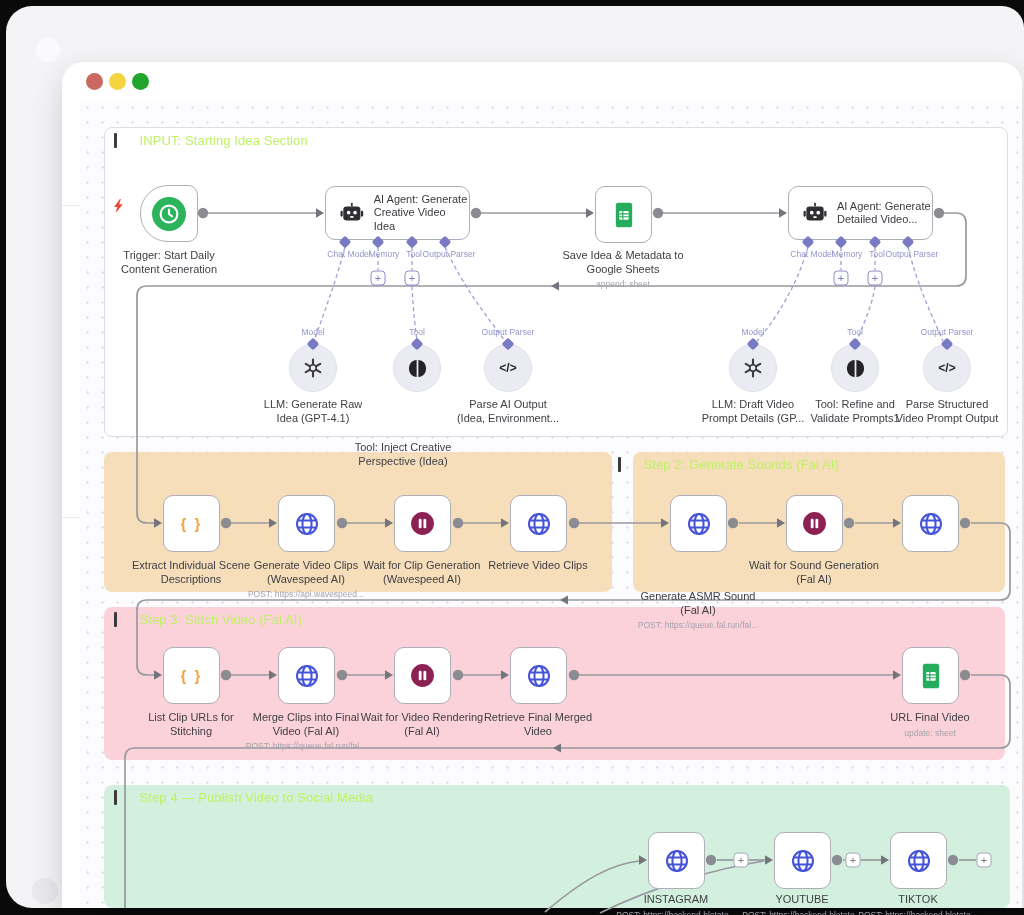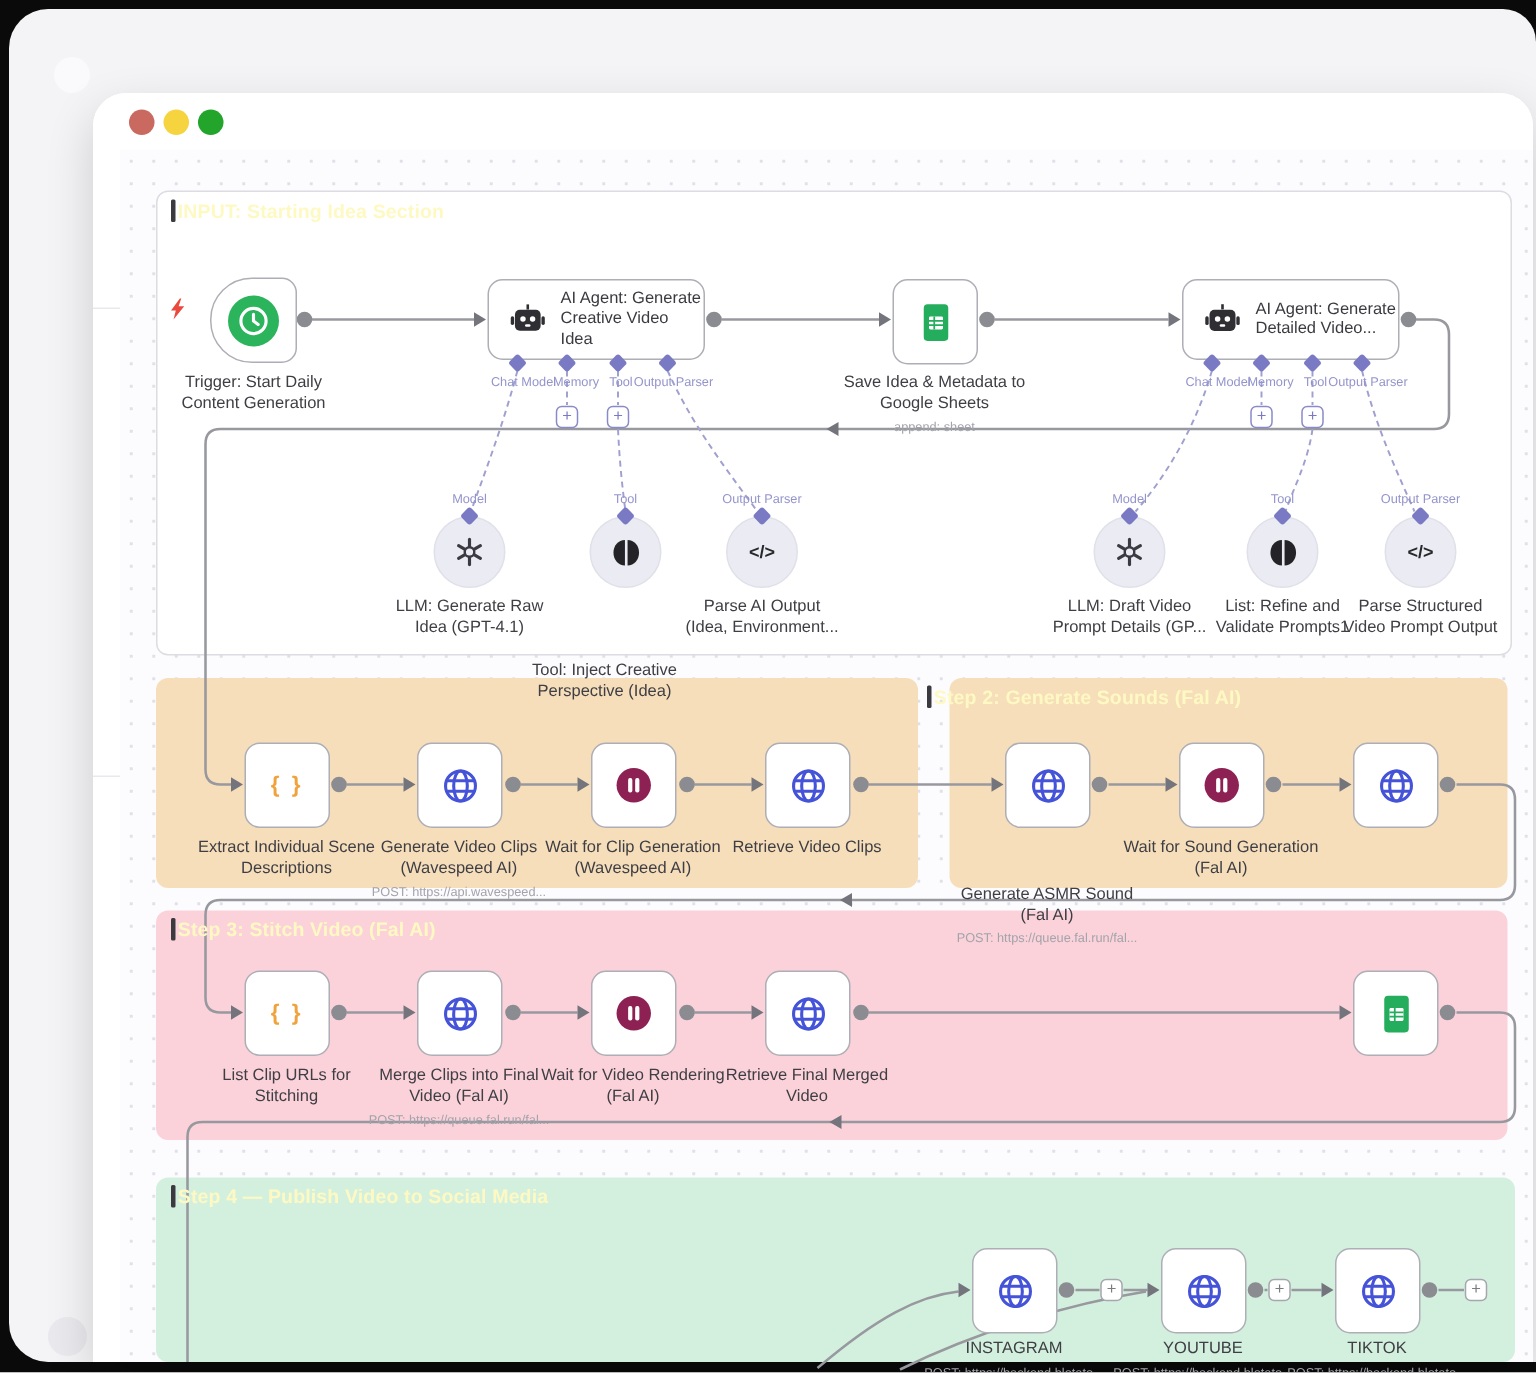--- a/index.html
+++ b/index.html
@@ -8,21 +8,21 @@
   .panel { position:absolute; left:6px; top:6px; right:0; bottom:7px; background:#f4f4f6; border-radius:26px 22px 0 26px; }
   .blob { position:absolute; border-radius:50%; }
   .window { position:absolute; left:62px; top:62px; width:960px; bottom:7px; background:#ffffff; border-radius:22px 22px 0 0; box-shadow:0 12px 32px rgba(0,0,0,.16); }
   .titlebar { position:absolute; left:0; top:0; right:0; height:38px; border-radius:22px 22px 0 0; background:#fff; }
   .tl { position:absolute; top:11px; width:17px; height:17px; border-radius:50%; }
   .gutter-sep { position:absolute; left:62px; width:18px; height:1px; background:#e9e9ed; z-index:2; }
   .dots { position:absolute; left:80px; top:100px; width:942px; height:808px; background-color:#fcfcfe;
           background-image:radial-gradient(circle,#e0e0e8 1.1px,transparent 1.3px); background-size:15px 15px; }
   .card { position:absolute; border-radius:8px; z-index:1; }
   .card.input { background:#ffffff; border:1px solid #dcdce2; }
-  .sec-title { position:absolute; z-index:3; display:flex; align-items:center; gap:2px; font-size:13px; font-weight:700; color:#fef9c3; letter-spacing:.1px; }
+  .sec-title { position:absolute; z-index:3; display:flex; align-items:center; gap:23px; font-size:13px; font-weight:400; color:#bef264; letter-spacing:.1px; }
   .tbar { width:2.5px; height:15px; background:#3a3a40; border-radius:1px; }
   svg.wires { position:absolute; left:0; top:0; width:1024px; height:915px; z-index:2; pointer-events:none; }
   .node { position:absolute; width:57px; height:57px; background:#fff; border:1.8px solid #aeaeb6; border-radius:10px;
           display:flex; align-items:center; justify-content:center; z-index:3; }
   .node.trigger { border-radius:28px 10px 10px 28px; }
   .node.agent { width:145px; height:54px; justify-content:flex-start; padding-left:13px; gap:9px; }
   .agent-text { font-size:11px; line-height:13.5px; color:#3a3a40; }
   .agent-text span { display:block; }
   .trig-circle { width:34px; height:34px; border-radius:50%; background:#2bb45c; display:flex; align-items:center; justify-content:center; }
   .bolt { position:absolute; z-index:3; }
@@ -344,21 +344,21 @@
     </div>
   <div class="nlabel" style="left:508px;top:398px;">
       <span>Parse AI Output</span>
       <span>(Idea, Environment...</span>
     </div>
   <div class="nlabel" style="left:753px;top:398px;">
       <span>LLM: Draft Video</span>
       <span>Prompt Details (GP...</span>
     </div>
   <div class="nlabel" style="left:855px;top:398px;">
-      <span>List: Refine and</span>
+      <span>Tool: Refine and</span>
       <span>Validate Prompts1</span>
     </div>
   <div class="nlabel" style="left:947px;top:398px;">
       <span>Parse Structured</span>
       <span>Video Prompt Output</span>
     </div>
 
   <div class="node" style="left:163px;top:495px;">
       <span class="braces">{ }</span>
     </div>
@@ -451,20 +451,24 @@
       <span>Video (Fal AI)</span>
       <span class="sub">POST: https://queue.fal.run/fal...</span>
     </div>
   <div class="nlabel" style="left:422px;top:711px;">
       <span>Wait for Video Rendering</span>
       <span>(Fal AI)</span>
     </div>
   <div class="nlabel" style="left:538px;top:711px;">
       <span>Retrieve Final Merged</span>
       <span>Video</span>
+    </div>
+  <div class="nlabel" style="left:930px;top:711px;">
+      <span>URL Final Video</span>
+      <span class="sub">update: sheet</span>
     </div>
 
   <div class="node" style="left:648px;top:832px;">
       <svg width="26" height="26">
         <use href="#sym-globe"></use>
       </svg>
     </div>
   <div class="node" style="left:774px;top:832px;">
       <svg width="26" height="26">
         <use href="#sym-globe"></use>

